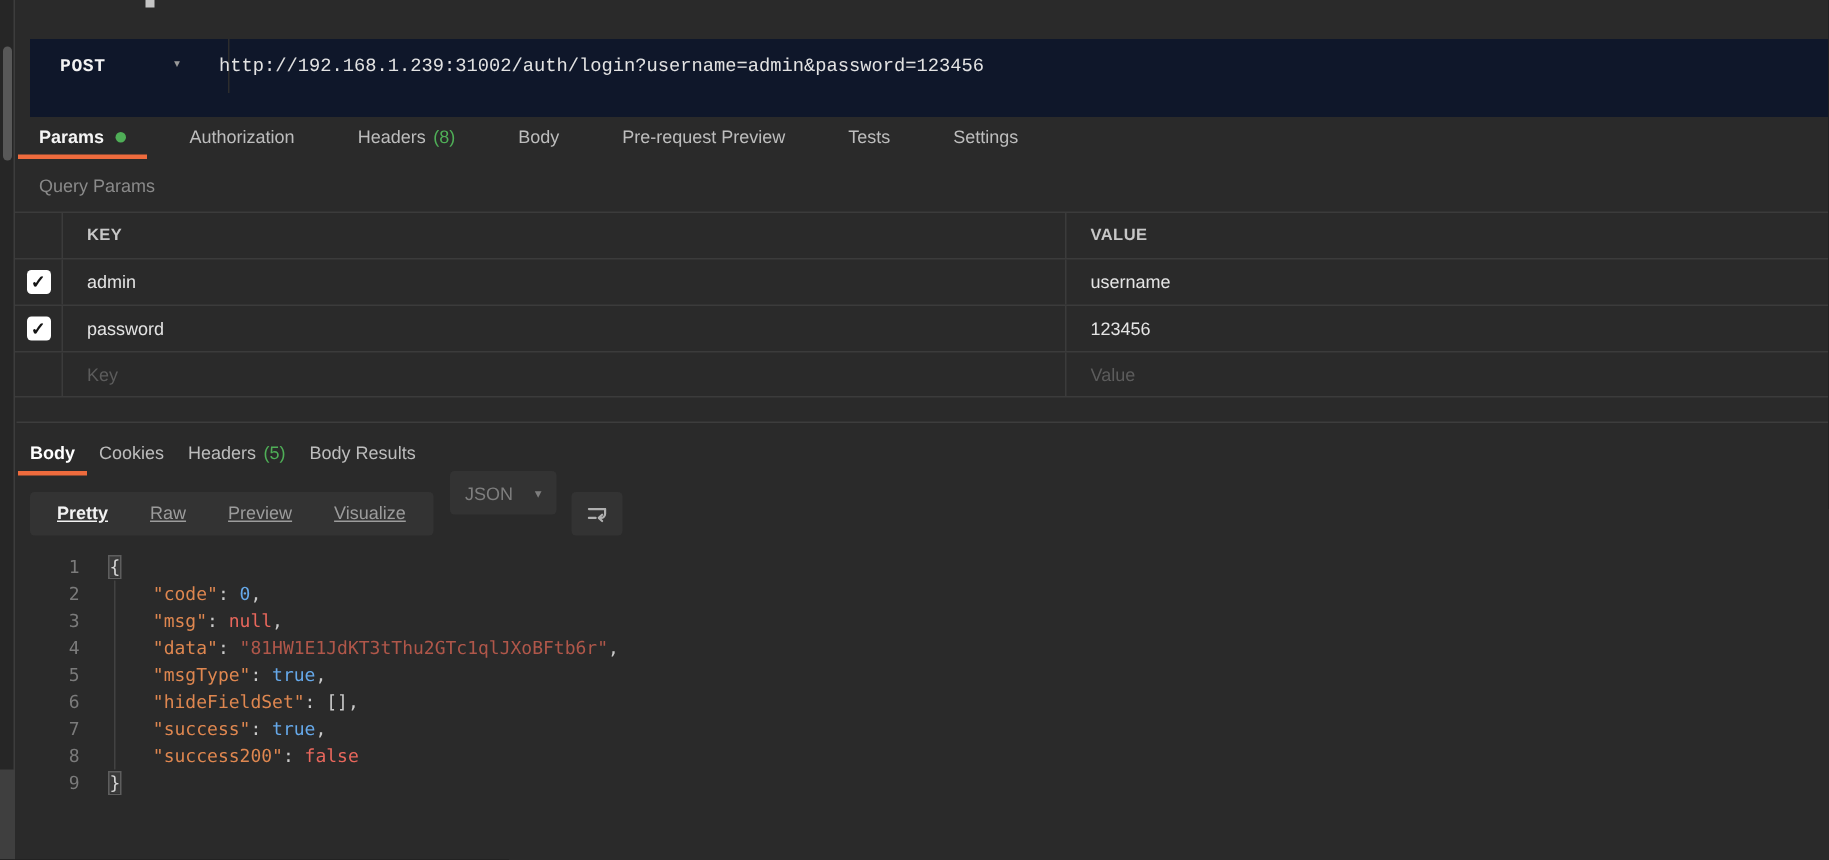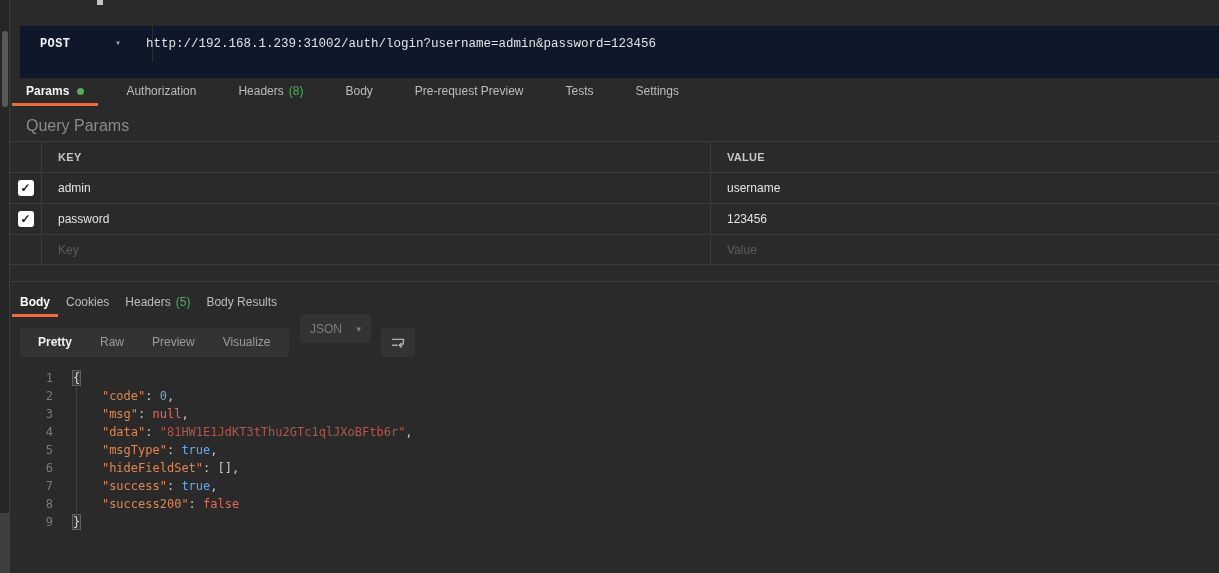--- a/index.html
+++ b/index.html
@@ -25,21 +25,21 @@
   .url-text { position:absolute; left:126px; top:0; line-height:36px; font-size:12.5px; color:#e3e3e3; white-space:nowrap; }
 
   
   .req-tabs { left:12px; top:80px; height:26px; display:flex; gap:14px; font-size:12px; }
   .rtab { padding:0 14px; line-height:23px; color:#bdbdbd; border-bottom:3px solid transparent; cursor:pointer; white-space:nowrap; display:flex; align-items:center; }
   .rtab.active { color:#f5f5f5; font-weight:bold; border-bottom-color:#ee6b3d; }
   .dot { width:7px; height:7px; border-radius:50%; background:#4fae57; display:inline-block; margin-left:8px; }
   .count { color:#4fae57; margin-left:5px; }
   .count:empty { display:none; }
 
-  .qp-title { left:26px; top:117px; font-size:16px; color:#8a8a8a; }
+  .qp-title { left:26px; top:117px; font-size:12px; color:#8a8a8a; }
 
   
   .param-table { left:10px; top:141px; right:0; }
   .prow { display:grid; grid-template-columns:31px 669px 1fr; height:31px; border-top:1px solid #3b3b3b; }
   .prow.last { border-bottom:1px solid #3b3b3b; }
   .pcell { padding-left:16px; font-size:12px; color:#e4e4e4; display:flex; align-items:center; border-left:1px solid #3b3b3b; height:100%; overflow:hidden; }
   .pcell.first { border-left:none; padding:0; justify-content:center; }
   .pcell.head { font-size:11px; font-weight:bold; color:#c7c7c7; letter-spacing:.3px; }
   .checkbox { width:16px; height:16px; background:#ffffff; border-radius:3px; display:flex; align-items:center; justify-content:center; cursor:pointer; }
   .chk { color:#141414; font-size:12px; font-weight:bold; line-height:1; }
@@ -48,21 +48,21 @@
 
   .panel-sep { left:11px; top:281px; right:0; height:1px; background:#3d3d3d; }
 
   
   .res-tabs { left:12px; top:291px; height:26px; display:flex; font-size:12px; }
   .stab { padding:0 8px; line-height:23px; color:#bdbdbd; border-bottom:3px solid transparent; cursor:pointer; display:flex; align-items:center; }
   .stab.active { color:#ffffff; font-weight:bold; border-bottom-color:#ee6b3d; }
 
   
   .view-group { left:20px; top:328px; height:29px; background:#333333; border-radius:3px; display:flex; align-items:center; padding:0 4px; }
-  .vitem { padding:0 14px; font-size:12px; color:#9c9c9c; line-height:29px; cursor:pointer; }
+  .vitem { padding:0 14px; font-size:12px; color:#9c9c9c; line-height:29px; cursor:pointer;text-decoration:underline; }
   .vitem.active { color:#f2f2f2; font-weight:bold; }
   .lang-dd { left:300px; top:314px; width:71px; height:29px; background:#333333; border-radius:3px; display:flex; align-items:center; justify-content:space-between; padding:0 10px; color:#7e7e7e; font-size:12px; cursor:pointer; }
   .dd-caret { font-size:9px; color:#7e7e7e; }
   .wrap-btn { left:381px; top:328px; width:34px; height:29px; background:#333333; border-radius:3px; display:flex; align-items:center; justify-content:center; cursor:pointer; }
 
   
   .code { left:0; top:369px; right:0; font-family:"DejaVu Sans Mono", monospace; font-size:12px; line-height:18px; }
   .code-line { display:flex; }
   .ln { width:53px; text-align:right; color:#7b7b7b; flex:none; }
   .cc { margin-left:20px; white-space:pre; }

